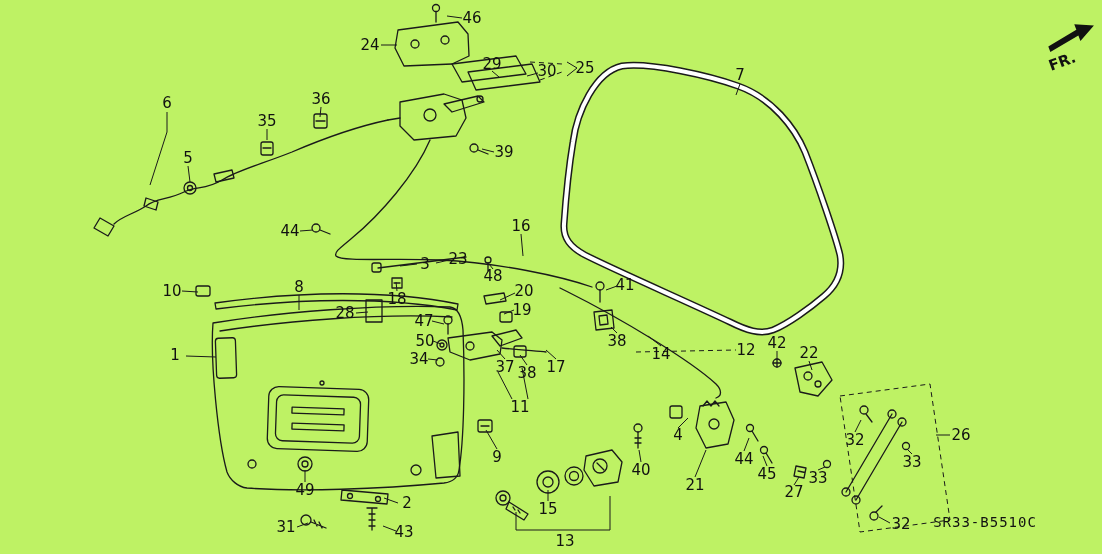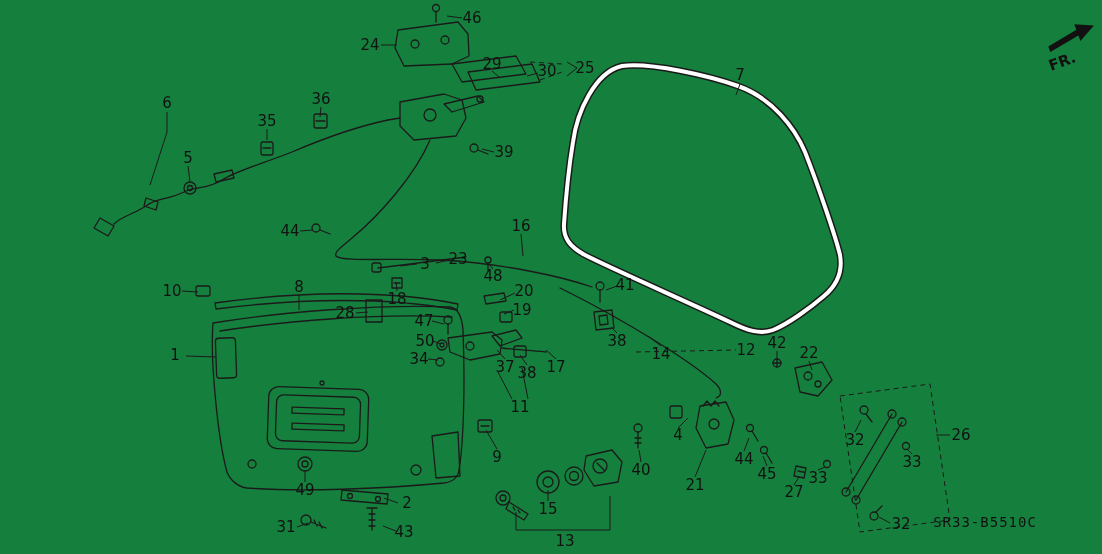--- a/index.html
+++ b/index.html
@@ -1,16 +1,16 @@
 <!DOCTYPE html>
 <html><head>
 <meta charset="utf-8">
 <style>
   html,body{margin:0;padding:0;background:#ffffff;}
-  .stage{position:relative;width:1102px;height:554px;background:#15803d;overflow:hidden;
+  .stage{position:relative;width:1102px;height:554px;background:#bef264;overflow:hidden;
          font-family:"DejaVu Sans","Liberation Sans",sans-serif;}
   svg{display:block}
   .callout{font-family:"DejaVu Sans","Liberation Sans",sans-serif;font-size:15px;fill:#111;}
   .code{font-family:"DejaVu Sans Mono","Liberation Mono",monospace;font-size:14px;fill:#111;letter-spacing:1px;}
   .fr{font-family:"DejaVu Sans","Liberation Sans",sans-serif;font-size:15px;font-weight:bold;fill:#111;}
   .art{stroke:#1a1a1a;stroke-width:1.3;fill:none;stroke-linecap:round;stroke-linejoin:round;}
   .thick{stroke:#1a1a1a;stroke-width:7;fill:none;stroke-linejoin:round;}
   .thickwhite{stroke:#ffffff;stroke-width:4;fill:none;stroke-linejoin:round;}
   .leader{stroke:#1a1a1a;stroke-width:1;fill:none;}
   .dash{stroke:#1a1a1a;stroke-width:1;fill:none;stroke-dasharray:5 4;}

